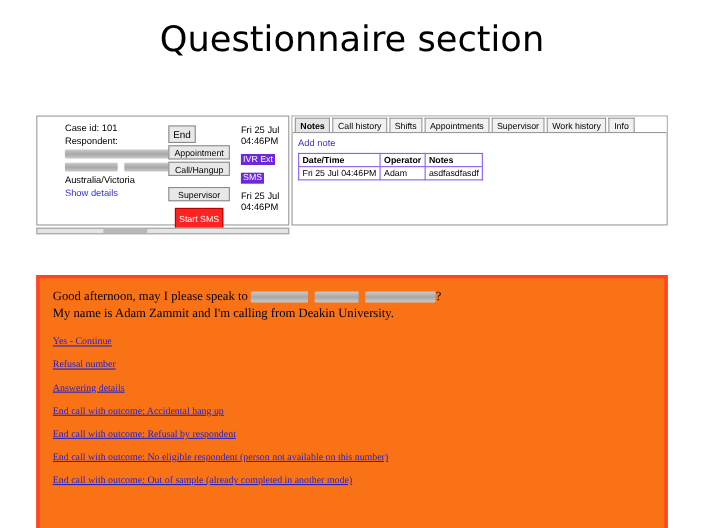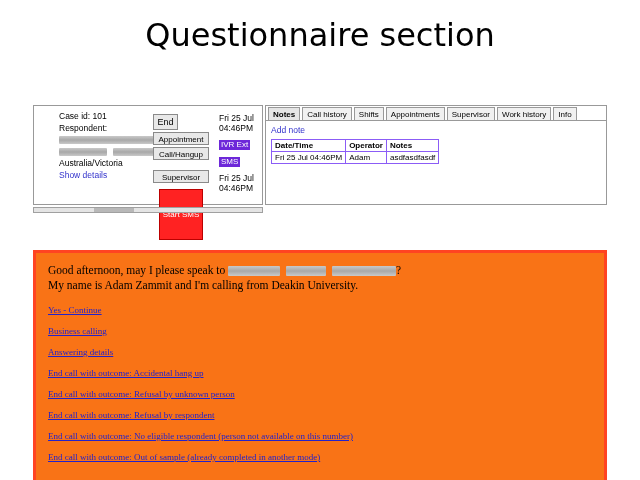--- a/index.html
+++ b/index.html
@@ -92,21 +92,21 @@
     width: 25px;
     font-size: 9px;
     padding: 2px 0;
     text-align: center;
   }
   .redbtn {
     display: block;
     width: 44px;
     font-size: 8px;
     text-align: center;
-    padding: 20px 0;
+    padding: 5px 0;
     background: #ff2222;
     color: #ffffff;
     border: 1px solid #bb0000;
     box-sizing: border-box;
     cursor: pointer;
   }
 
   
   #time-col {
     position: absolute;
@@ -320,23 +320,22 @@
   </div>
 
   <div id="questionnaire">
     <div class="qline">
       <span>Good afternoon, may I please speak to </span><span class="redact" style="width:52px;height:10px;"></span><span class="redact" style="width:40px;height:10px;margin-left:6px;"></span><span class="redact" style="width:64px;height:10px;margin-left:6px;"></span><span>?</span>
     </div>
     <div class="qline">My name is Adam Zammit and I'm calling from Deakin University.</div>
 
     <div id="qlinks">
       <span class="qlink">Yes - Continue</span>
-      <span class="qlink">Business calling</span>
+      <span class="qlink">Refusal number</span>
       <span class="qlink">Answering details</span>
       <span class="qlink">End call with outcome: Accidental hang up</span>
-      <span class="qlink">End call with outcome: Refusal by unknown person</span>
       <span class="qlink">End call with outcome: Refusal by respondent</span>
       <span class="qlink">End call with outcome: No eligible respondent (person not available on this number)</span>
       <span class="qlink">End call with outcome: Out of sample (already completed in another mode)</span>
     </div>
   </div>
 
 </div>
 
 </body></html>

